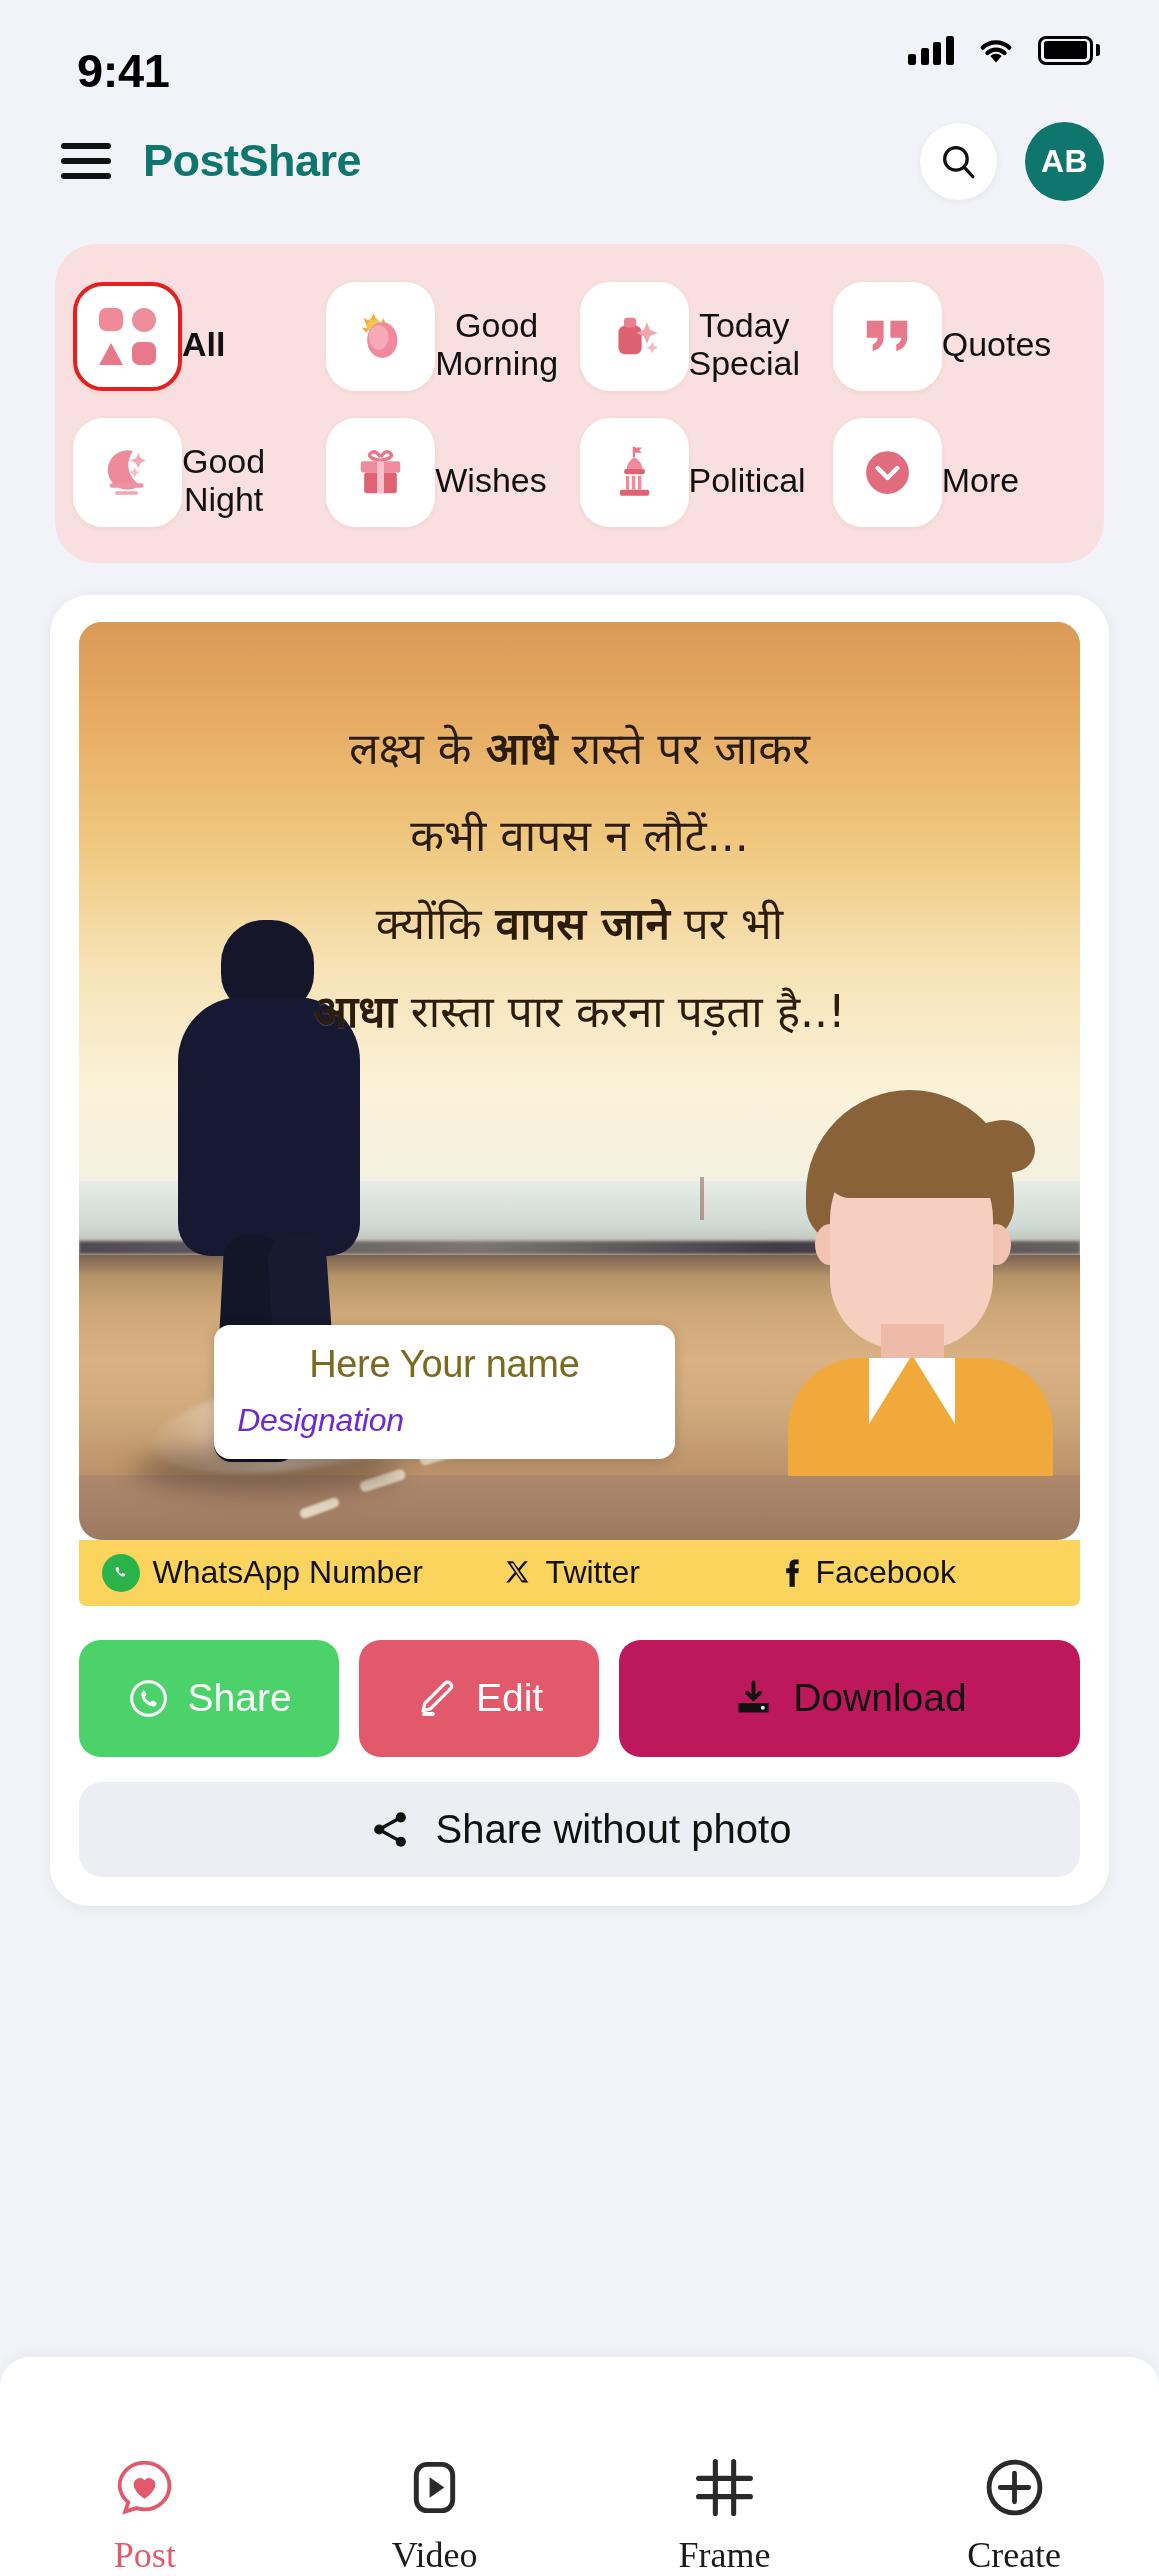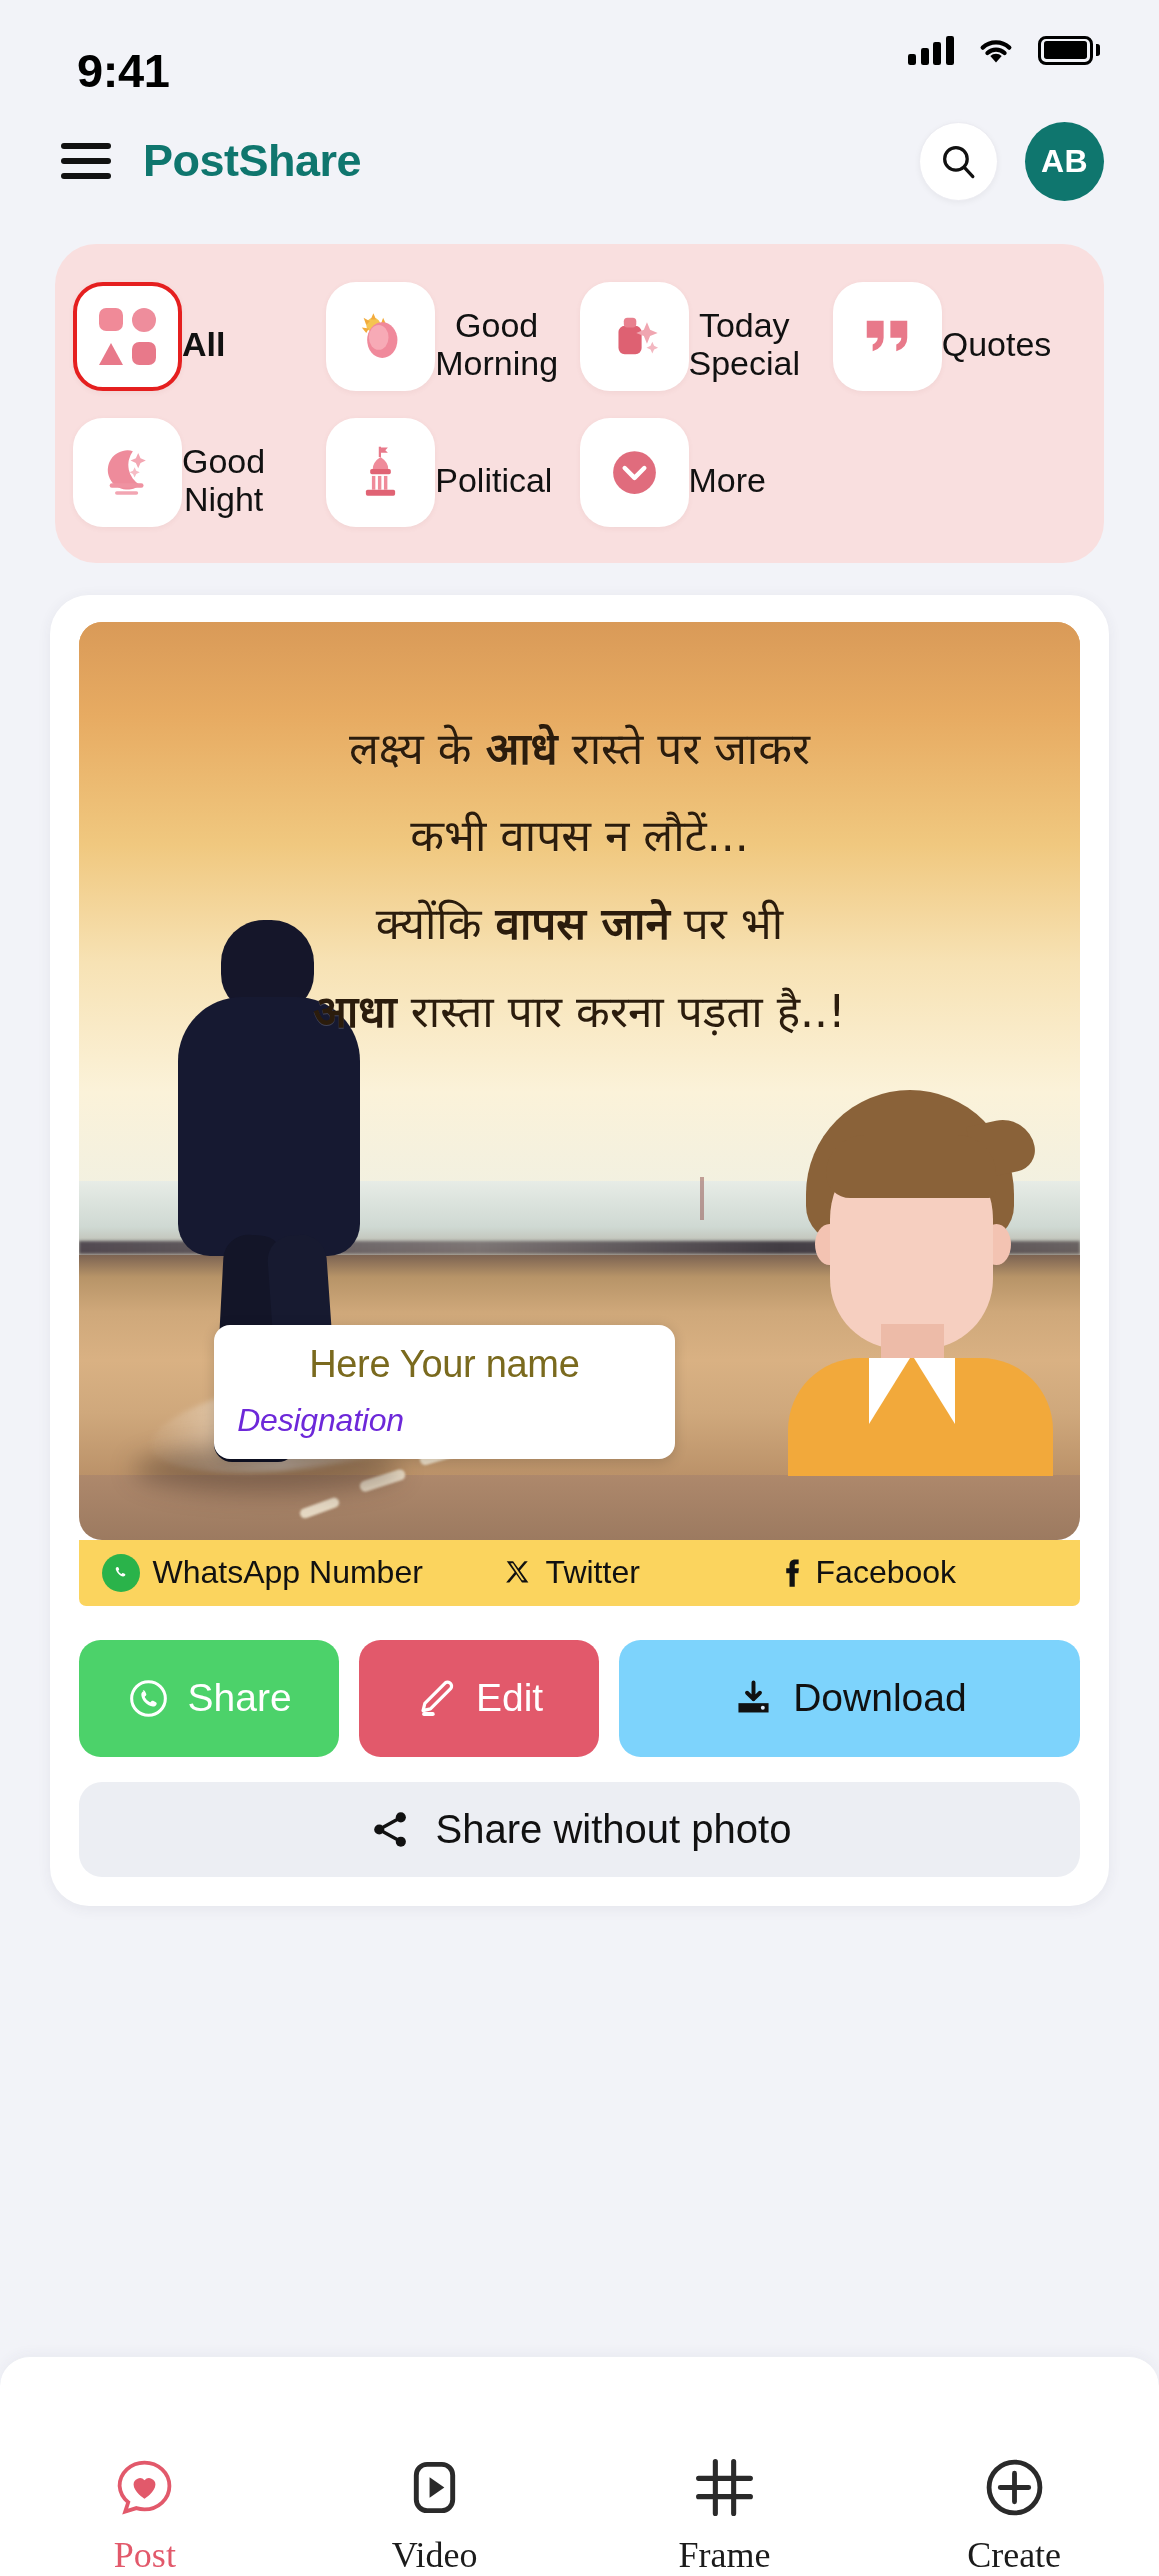--- a/index.html
+++ b/index.html
@@ -219,21 +219,21 @@
   
   .actions { display:flex; gap: 19.7px; margin-top: 34px; }
   .btn {
     height: 117px; border-radius: 21.5px;
     display:flex; align-items:center; justify-content:center; gap: 18px;
     font-size: 39px; font-weight: 500;
     cursor:pointer; border:none;
   }
   .btn-share { flex: 0 0 26%; background:#4cd26a; color:#fff; }
   .btn-edit  { flex: 0 0 24%; background:#e2596b; color:#fff; }
-  .btn-down  { flex: 1 1 auto; background:#7dd3fc; color:#111; }
+  .btn-down  { flex: 1 1 auto; background:#be185d; color:#111; }
   .btn-nophoto {
     margin-top: 25px; width:100%; height: 95px;
     background:#eceef3; border-radius: 23px; border:none;
     display:flex; align-items:center; justify-content:center; gap: 23px;
     font-size: 40px; color:#111; font-weight: 500; cursor:pointer;
   }
 
   
   .spacer { flex: 1 1 auto; }
   .bottomnav {
@@ -359,20 +359,32 @@
             <path d="M38 8 a22 22 0 1 0 8 38 a26 26 0 0 1 -8 -38 Z" fill="#ee8b9b"></path>
             <path d="M44 10 l2.6 6 6 2.6 -6 2.6 -2.6 6 -2.6 -6 -6 -2.6 6 -2.6 Z" fill="#f3a7b3"></path>
             <path d="M40 26 l1.8 4 4 1.8 -4 1.8 -1.8 4 -1.8 -4 -4 -1.8 4 -1.8 Z" fill="#f6bcc5"></path>
             <rect x="12" y="44" width="38" height="5" rx="2.5" fill="#ef92a1"></rect>
             <rect x="18" y="53" width="26" height="4" rx="2" fill="#f2a5b2"></rect>
           </svg>
         </div>
         <div class="cat-label">Good<br>Night</div>
       </div>
 
+      <div class="cat-item">
+        <div class="cat-tile">
+          <svg width="55" height="55" viewBox="0 0 64 64">
+            <path d="M32 14 q-7 -10 -12 -4 q-4 5 12 8" fill="none" stroke="#e8798a" stroke-width="4"></path>
+            <path d="M32 14 q7 -10 12 -4 q4 5 -12 8" fill="none" stroke="#e8798a" stroke-width="4"></path>
+            <rect x="9" y="19" width="46" height="13" rx="3" fill="#ef8b9a"></rect>
+            <rect x="13" y="32" width="38" height="24" rx="3" fill="#e06374"></rect>
+            <rect x="28" y="19" width="8" height="37" fill="#f6c3cb"></rect>
+          </svg>
+        </div>
+        <div class="cat-label">Wishes</div>
+      </div>
 
       <div class="cat-item">
         <div class="cat-tile">
           <svg width="55" height="55" viewBox="0 0 64 64">
             <rect x="30" y="2" width="2.6" height="12" fill="#e8798a"></rect>
             <path d="M32.6 3 h8 l-3 3 3 3 h-8 Z" fill="#e8798a"></path>
             <path d="M32 14 q-9 6 -9 14 h18 q0 -8 -9 -14 Z" fill="#ef8b9a"></path>
             <rect x="20" y="28" width="24" height="6" rx="2" fill="#e06374"></rect>
             <rect x="22" y="36" width="4" height="16" fill="#ef8b9a"></rect>
             <rect x="29" y="36" width="4" height="16" fill="#ef8b9a"></rect>

